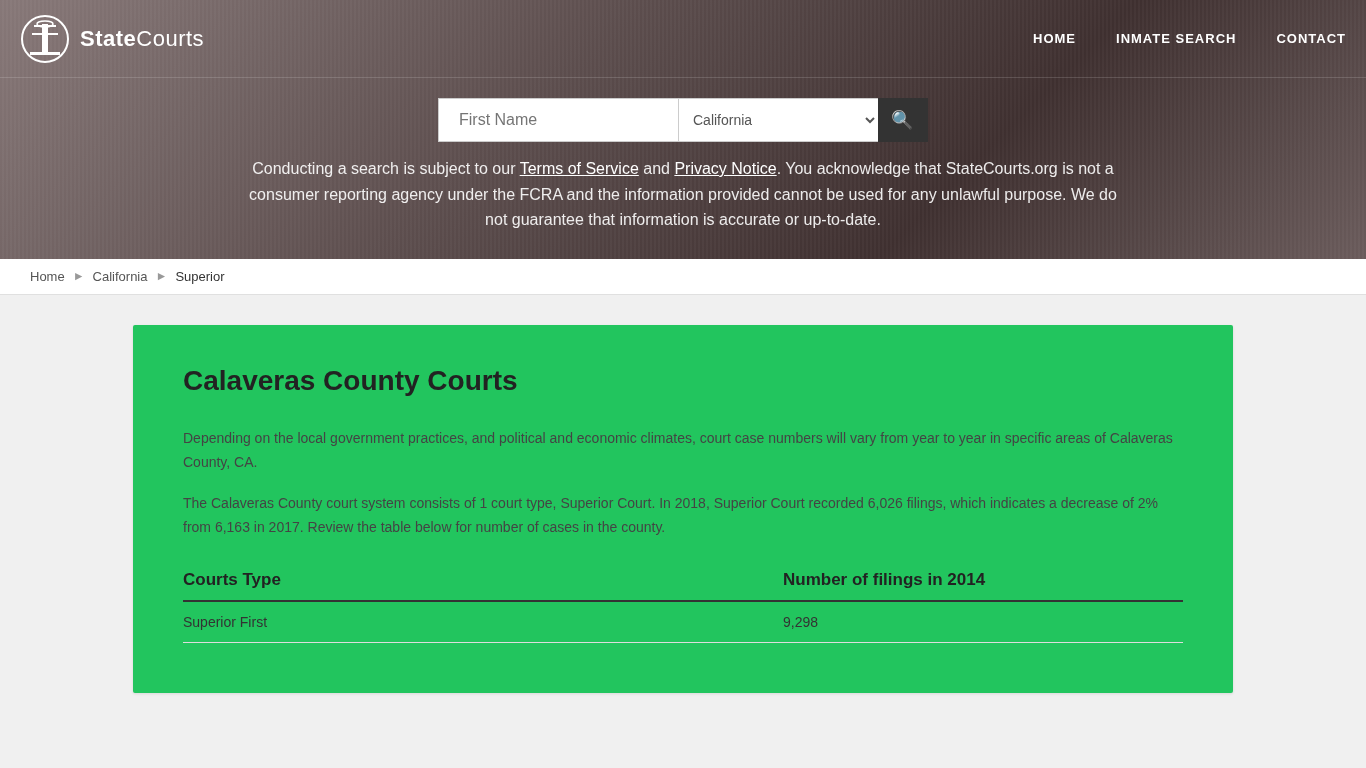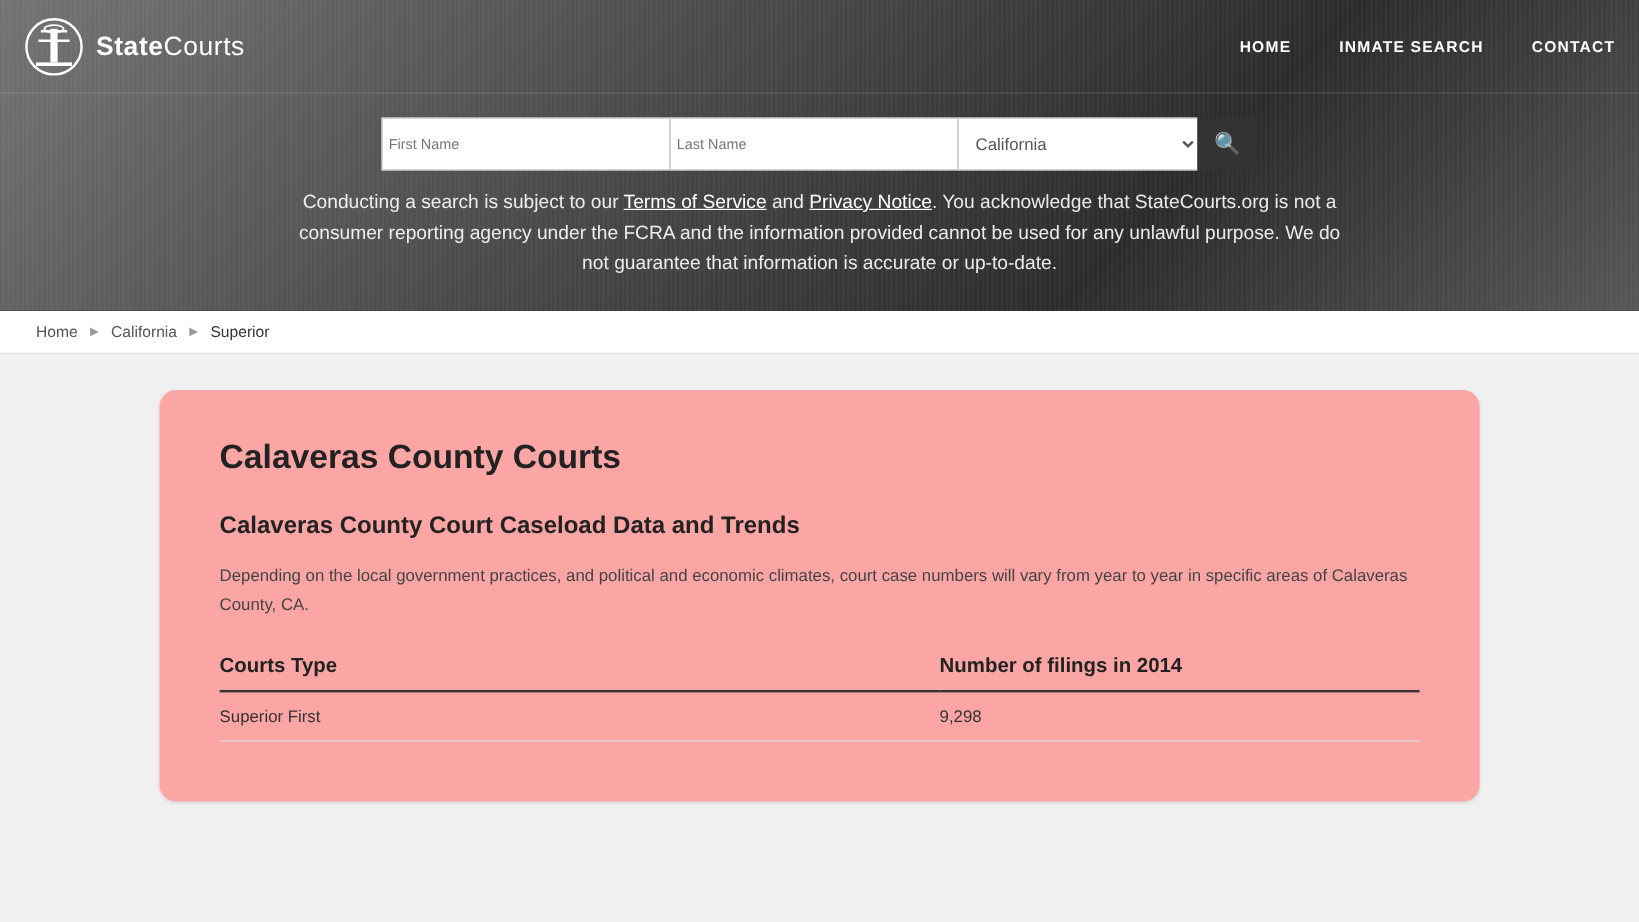--- a/index.html
+++ b/index.html
@@ -1,21 +1,21 @@
 <!DOCTYPE html>
 <html><head>
   <meta charset="utf-8">
   <style>
     * { margin: 0; padding: 0; box-sizing: border-box; }
     body { font-family: Arial, sans-serif; font-size: 14px; color: #333; background: #f0f0f0; }
 
     
     .header {
       position: relative;
-      background: #000000;
+      background: #7f1d1d;
       overflow: hidden;
       min-height: 230px;
     }
     .header-bg {
       position: absolute;
       inset: 0;
       background: linear-gradient(135deg, #888 0%, #555 40%, #333 70%, #666 100%);
       opacity: 0.85;
     }
     .header-bg-pattern {
@@ -91,22 +91,22 @@
       display: flex;
       justify-content: center;
       gap: 0;
       max-width: 800px;
       margin: 0 auto 14px;
     }
     .search-input {
       height: 44px;
       border: 1px solid #ccc;
       background: white;
-      padding: 0 5px;
-      font-size: 12px;
+      padding: 0 20px;
+      font-size: 16px;
       color: #999;
       outline: none;
     }
     .search-input:first-child {
       border-right: none;
       width: 240px;
     }
     .search-input:nth-child(2) {
       border-right: none;
       width: 240px;
@@ -174,23 +174,23 @@
       font-weight: 500;
     }
 
     
     .main-content {
       max-width: 1180px;
       margin: 30px auto;
       padding: 0 40px;
     }
     .content-card {
-      background: #fca5a5;
+      background: #22c55e;
       padding: 40px 50px 50px;
-      border-radius: 14px;
+      border-radius: 2px;
       box-shadow: 0 1px 3px rgba(0,0,0,0.1);
     }
     .county-title {
       font-size: 28px;
       font-weight: bold;
       color: #222;
       margin-bottom: 30px;
     }
     .section-title {
       font-size: 20px;
@@ -252,21 +252,20 @@
       <div class="nav-links">
         <a class="nav-link" href="#">HOME</a>
         <a class="nav-link" href="#">INMATE SEARCH</a>
         <a class="nav-link" href="#">CONTACT</a>
       </div>
     </nav>
 
     <div class="search-section">
       <div class="search-bar">
         <input class="search-input" type="text" placeholder="First Name" style="">
-        <input class="search-input" type="text" placeholder="Last Name" style="">
         <select class="state-select">
           <option>Select State</option>
           <option>Alabama</option>
           <option>Alaska</option>
           <option>Arizona</option>
           <option>Arkansas</option>
           <option selected="">California</option>
           <option>Colorado</option>
         </select>
         <button class="search-btn">
@@ -284,22 +283,22 @@
   <a href="#">Home</a>
   <span class="breadcrumb-sep">►</span>
   <a href="#">California</a>
   <span class="breadcrumb-sep">►</span>
   <span class="breadcrumb-current">Superior</span>
 </div>
 
 <div class="main-content">
   <div class="content-card">
     <h1 class="county-title">Calaveras County Courts</h1>
-    <h2 class="section-title">Calaveras County Court Caseload Data and Trends</h2>
     <p class="body-text">Depending on the local government practices, and political and economic climates, court case numbers will vary from year to year in specific areas of Calaveras County, CA.</p>
+    <p class="body-text">The Calaveras County court system consists of 1 court type, Superior Court. In 2018, Superior Court recorded 6,026 filings, which indicates a decrease of 2% from 6,163 in 2017. Review the table below for number of cases in the county.</p>
 
     <table class="data-table">
       <thead>
         <tr>
           <th class="col-type">Courts Type</th>
           <th class="col-filings">Number of filings in 2014</th>
         </tr>
       </thead>
       <tbody id="table-body">
       <tr>

